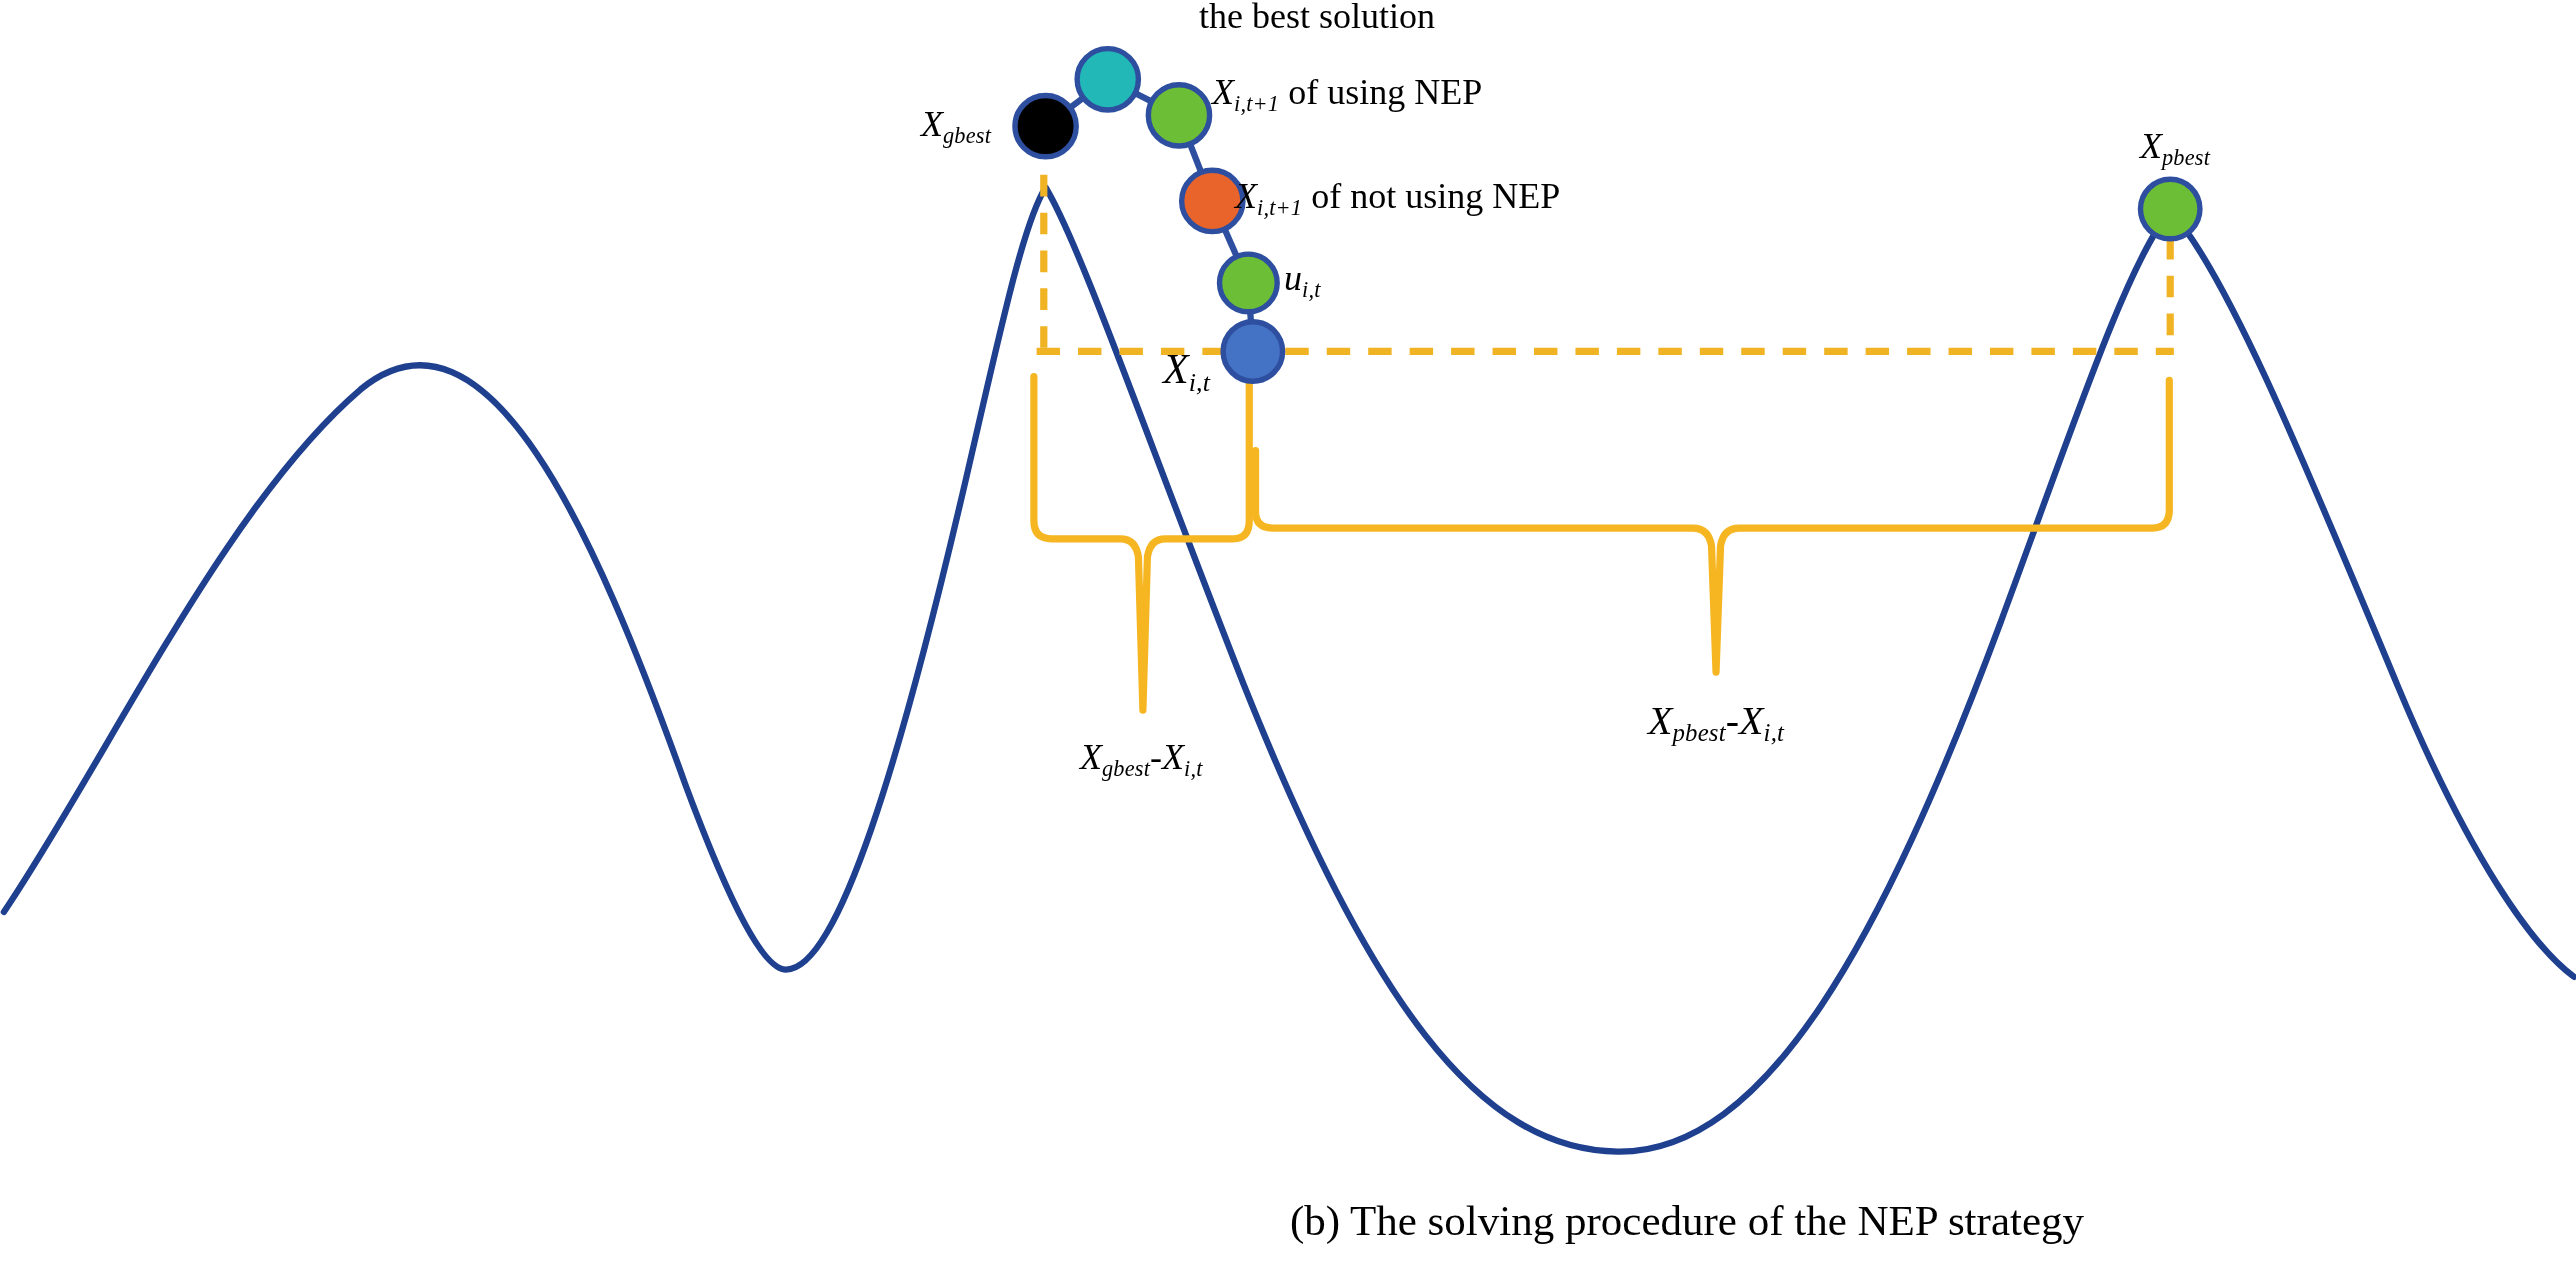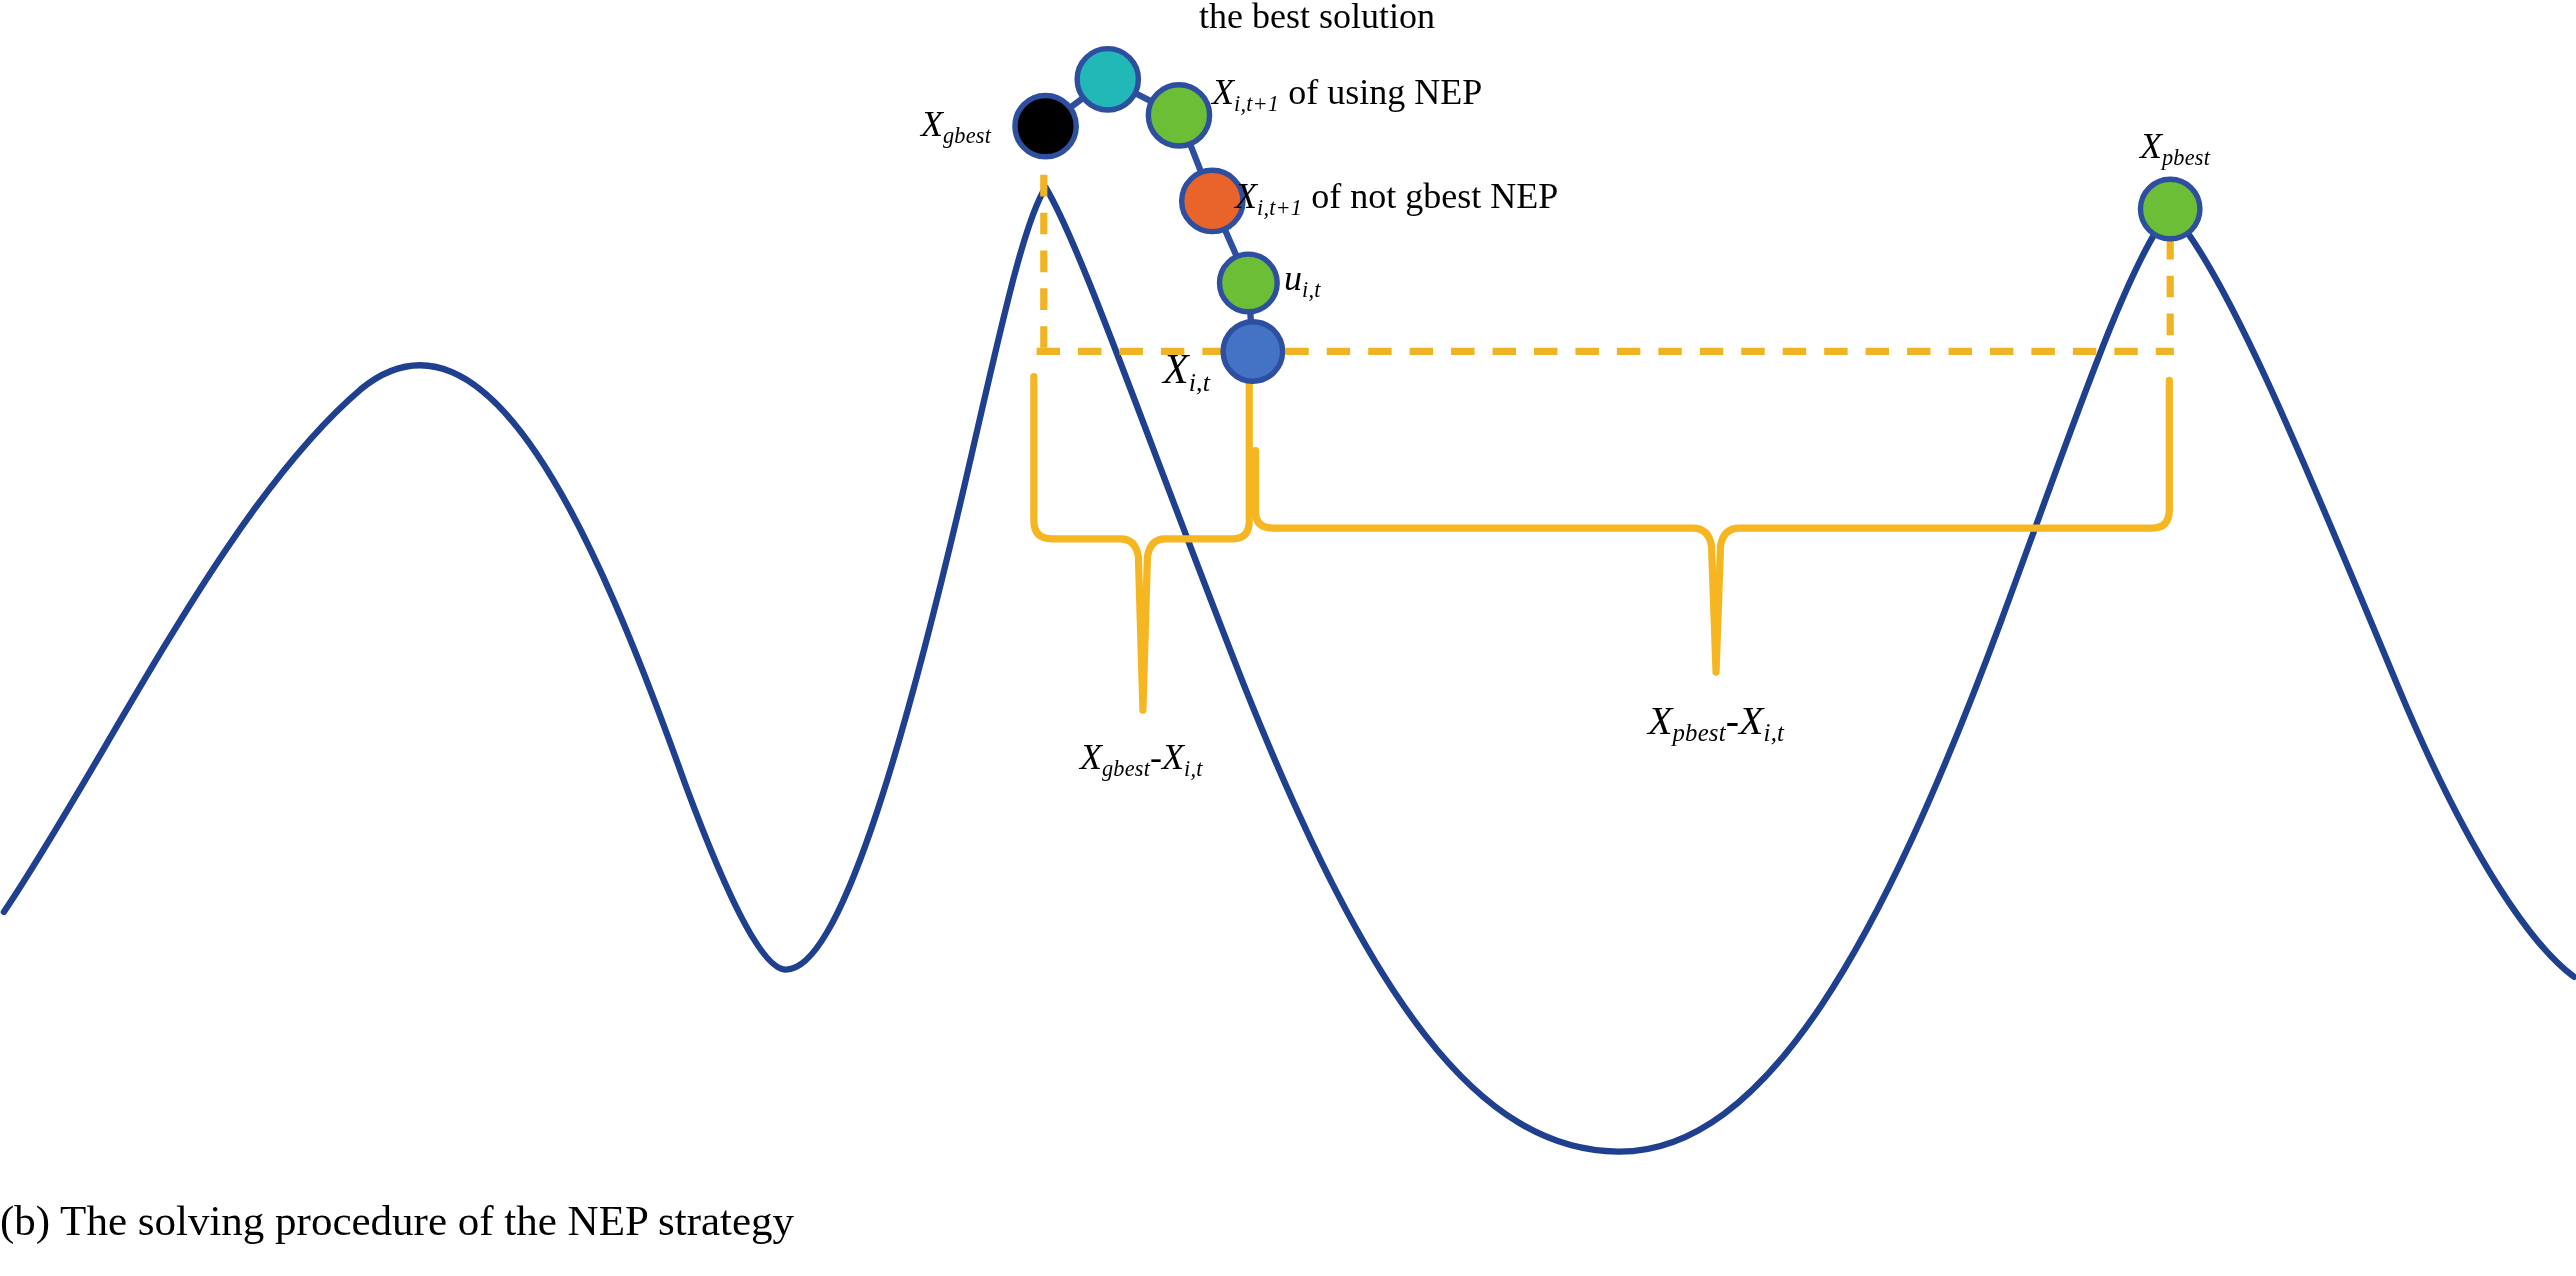--- a/index.html
+++ b/index.html
@@ -43,21 +43,21 @@
 
   #lbl-best-solution { left: 1199px; top: -1.8px;  font-size: 36px; }
   #lbl-xgbest        { left: 921px; top: 106px; font-size: 36px; font-family: Liberation Serif, serif; }
   #lbl-xit1-nep      { left: 1212px; top: 74px;  font-size: 36px; }
   #lbl-xit1-notnep   { left: 1235px; top: 178px; font-size: 36px; }
   #lbl-uit           { left: 1284px; top: 260px; font-size: 36px; text-align: right; }
   #lbl-xit           { left: 1156px; top: 348px; font-size: 42px; margin-left: 7px; }
   #lbl-xpbest        { left: 2109px; top: 128px; font-size: 36px; margin-left: 31px; }
   #lbl-gbest-diff    { left: 1080px; top: 739px; font-size: 36px; }
   #lbl-pbest-diff    { left: 1648px; top: 701px; font-size: 40px; }
-  #caption           { left: 0; top: 1199px; width: 2084px; text-align: left; font-size: 43px; }
+  #caption           { left: 0; top: 1199px; width: 2084px; text-align: right; font-size: 43px; }
 </style>
 </head>
 <body>
 
 <div id="figure">
   <svg viewBox="0 0 2858 1416" xmlns="http://www.w3.org/2000/svg">
 
     <g>
       <path d="M 4 1012
                C 120 840, 250 560, 400 432
@@ -133,21 +133,21 @@
 
 <div class="lbl" id="lbl-xgbest">
   <span class="it">X</span><span class="sub">gbest</span>
 </div>
 
 <div class="lbl" id="lbl-xit1-nep">
   <span class="it">X</span><span class="sub">i,t+1</span><span class="up"> of using NEP</span>
 </div>
 
 <div class="lbl" id="lbl-xit1-notnep">
-  <span class="it">X</span><span class="sub">i,t+1</span><span class="up"> of not gbest NEP</span>
+  <span class="it">X</span><span class="sub">i,t+1</span><span class="up"> of not using NEP</span>
 </div>
 
 <div class="lbl" id="lbl-uit">
   <span class="it">u</span><span class="sub">i,t</span>
 </div>
 
 <div class="lbl" id="lbl-xit">
   <span class="it">X</span><span class="sub">i,t</span>
 </div>
 

